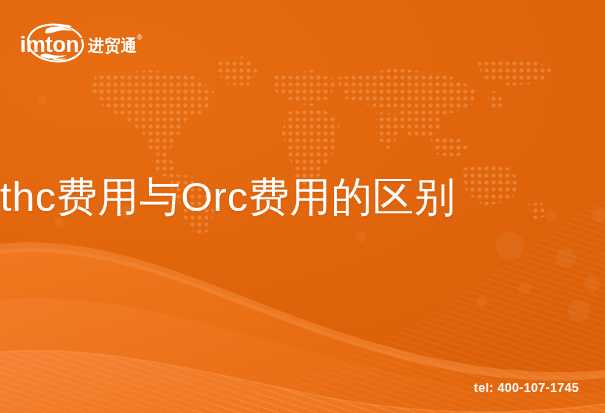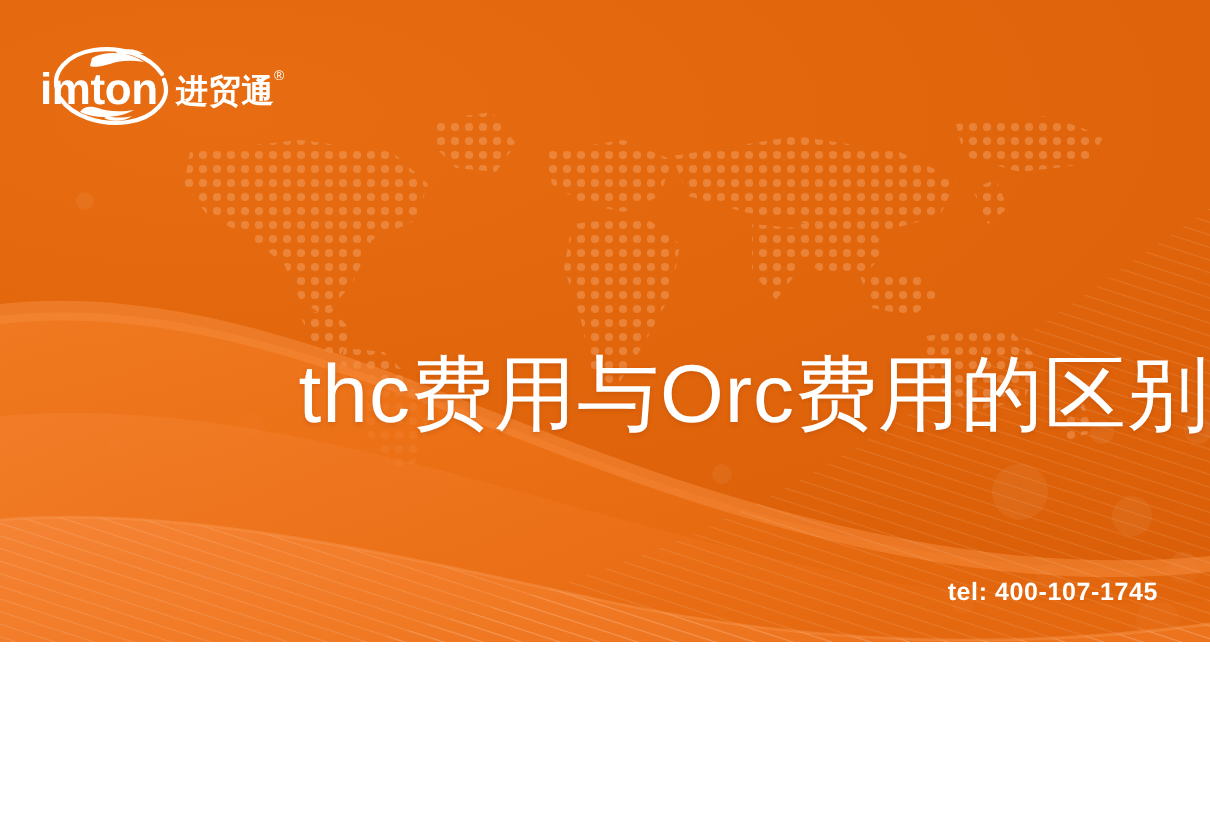--- a/index.html
+++ b/index.html
@@ -8,21 +8,21 @@
     padding: 0;
     background: #ffffff;
   }
   body {
     font-family: "Liberation Sans", "DejaVu Sans", sans-serif;
   }
 
   .slide {
     position: relative;
     width: 605px;
-    height: 321px;
+    height: 413px;
     overflow: hidden;
     background: #e2660c;
     -webkit-font-smoothing: antialiased;
   }
 
   
   .bg-base {
     position: absolute;
     inset: 0;
     background:
@@ -71,21 +71,21 @@
     align-items: center;
   }
   .logo-svg { display: block; }
 
   
   .title {
     position: absolute;
     left: 0;
     top: 169px;
     width: 605px;
-    text-align: right;
+    text-align: left;
     color: #ffffff;
     font-size: 41px;
     line-height: 56px;
     letter-spacing: 0.5px;
     font-weight: 400;
     white-space: nowrap;
     text-shadow: 0 1px 2px rgba(150, 60, 0, 0.25);
   }
 
   

